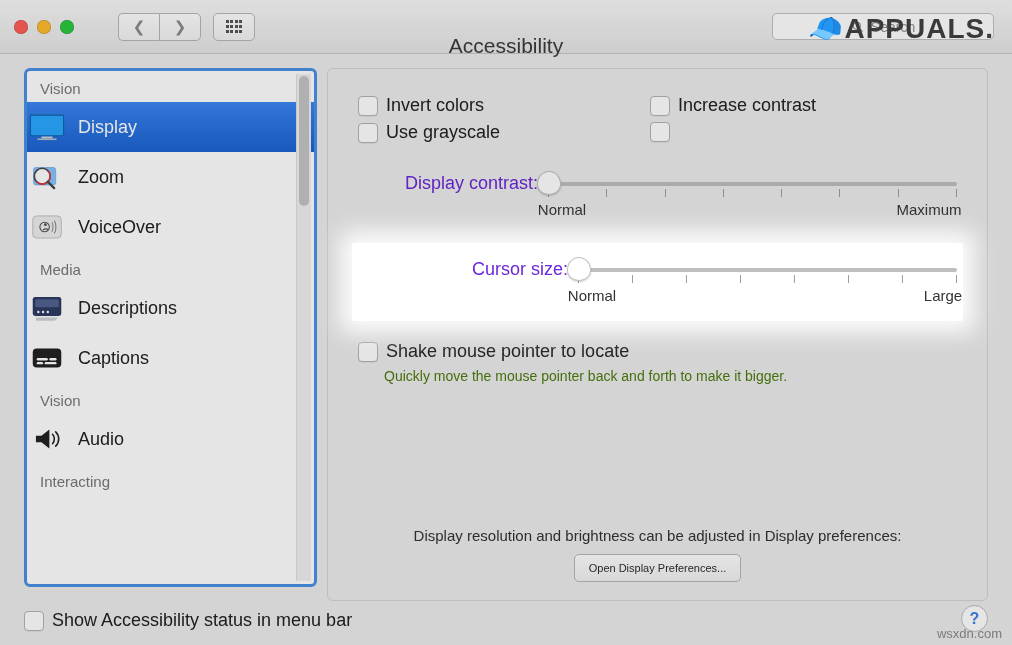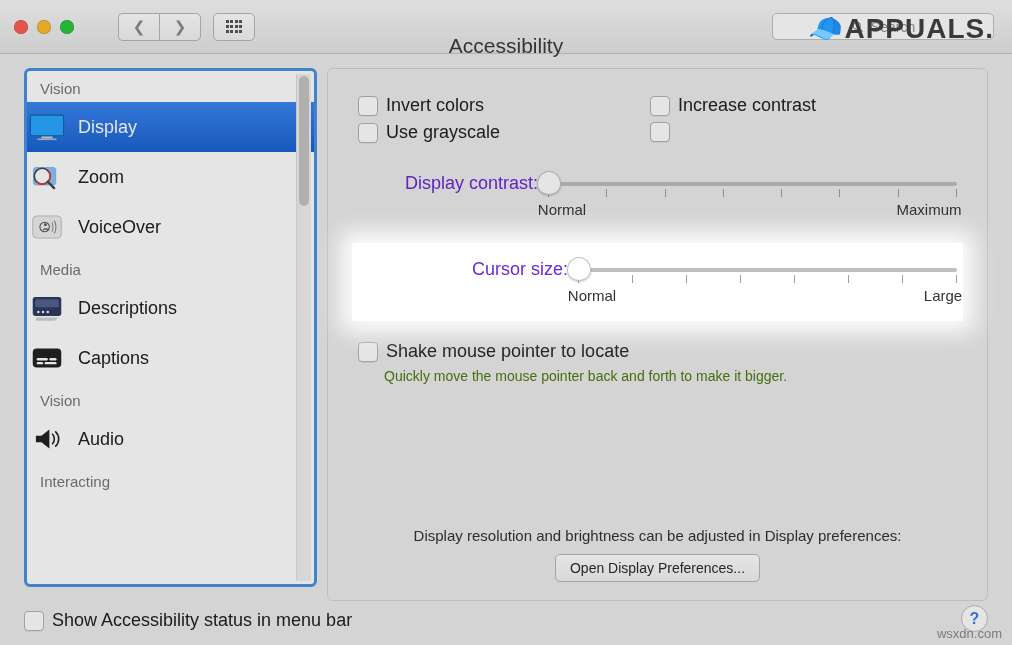--- a/index.html
+++ b/index.html
@@ -83,21 +83,21 @@
   .highlighted{position:relative;z-index:60;}
   .highlighted::before{content:"";position:absolute;left:-6px;right:-6px;top:-14px;bottom:-24px;background:#ffffff;border-radius:2px;
     box-shadow:0 0 22px 12px rgba(255,255,255,0.92);z-index:-1;}
 
   .shake-block{margin-top:44px;}
   .hint{font-size:14px;color:#4d7c0f;margin-top:2px;margin-left:26px;}
 
   .note-line{position:absolute;bottom:56px;left:0;right:0;text-align:center;font-size:15px;color:#333;}
   .open-button-wrap{position:absolute;bottom:18px;left:0;right:0;display:flex;justify-content:center;}
   .macbtn{height:26px;padding:0 14px;border:1px solid #b7b7b7;border-radius:5px;background:linear-gradient(#ffffff,#f1f1f1);
-    font-size:14px;display:flex;align-items:center;}
+    font-size:11px;display:flex;align-items:center;}
 
   
   .footer{height:45px;display:flex;align-items:center;padding:0 24px;position:relative;}
   .help{position:absolute;right:24px;bottom:14px;width:25px;height:25px;border-radius:50%;background:#fff;border:1px solid #bcbcbc;
     display:flex;align-items:center;justify-content:center;color:#3b7fe0;font-size:16px;font-weight:600;}
 
   .watermark{position:absolute;right:10px;bottom:4px;font-size:13px;color:#7b7b7b;z-index:70;}
 
   
   .ico svg{width:38px;height:30px;}

